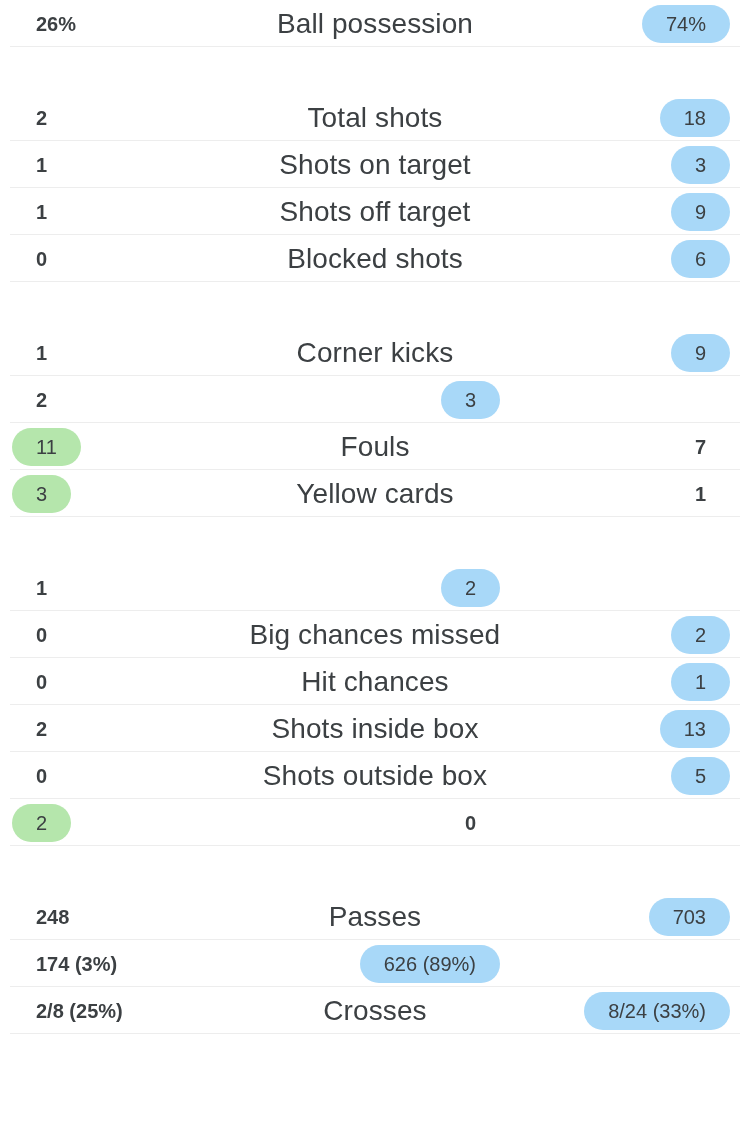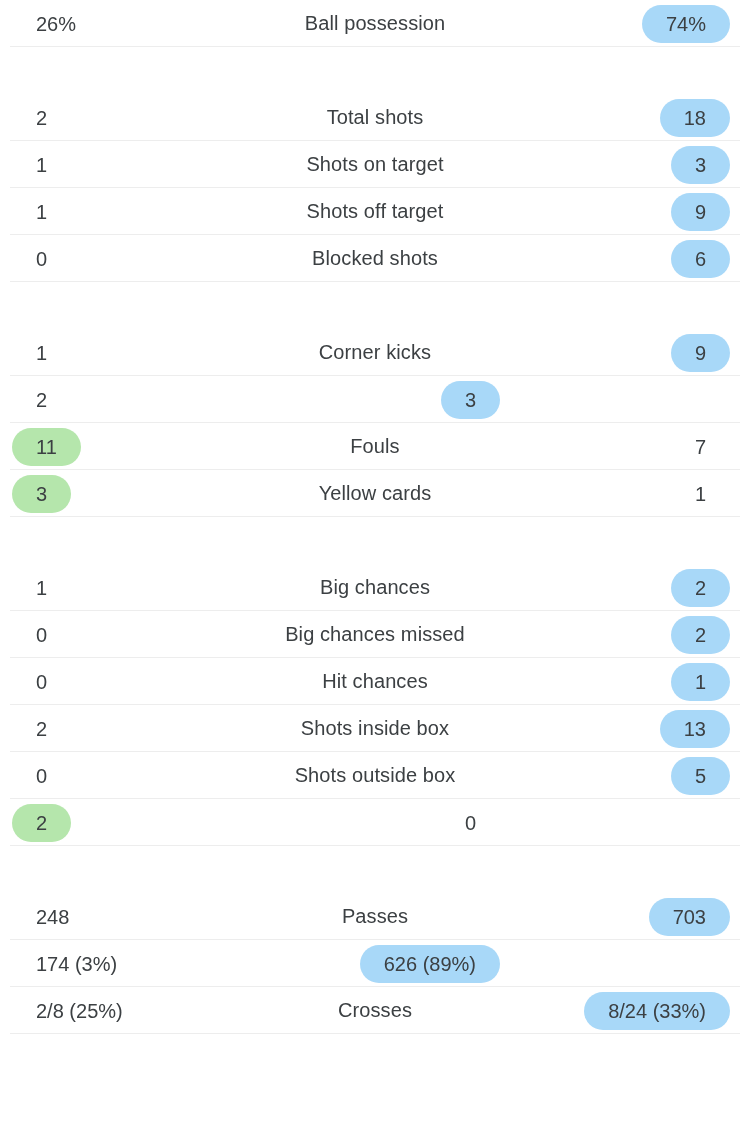--- a/index.html
+++ b/index.html
@@ -59,21 +59,21 @@
     display: flex;
     justify-content: flex-start;
     align-items: center;
   }
 
   .label-cell {
     flex: 1 1 auto;
     display: flex;
     justify-content: center;
     align-items: center;
-    font-size: 20px;
+    font-size: 28px;
     color: #3c4043;
     letter-spacing: 0.1px;
     white-space: nowrap;
   }
 
   .away-cell {
     width: 260px;
     padding-right: 20px;
     box-sizing: border-box;
     display: flex;
@@ -86,20 +86,21 @@
     color: #3c4043;
     line-height: 30px;
     white-space: nowrap;
     display: inline-block;
   }
 
   
   .value.plain {
     padding: 4px 24px;
     background: transparent;
+    font-weight: bold;
   }
 
   .value.pill {
     padding: 4px 24px;
     border-radius: 20px;
   }
 
   .value.pill.blue {
     background: #a8d8f8;
   }
@@ -203,21 +204,20 @@
           <span class="value plain">1</span>
         </div>
       </div>
     </div>
     <div class="group-gap"></div>
     <div class="stat-group">
       <div class="stat-row">
         <div class="home-cell">
           <span class="value plain">1</span>
         </div>
-        <div class="label-cell">Big chances</div>
         <div class="away-cell">
           <span class="value pill blue">2</span>
         </div>
       </div>
       <div class="stat-row">
         <div class="home-cell">
           <span class="value plain">0</span>
         </div>
         <div class="label-cell">Big chances missed</div>
         <div class="away-cell">

